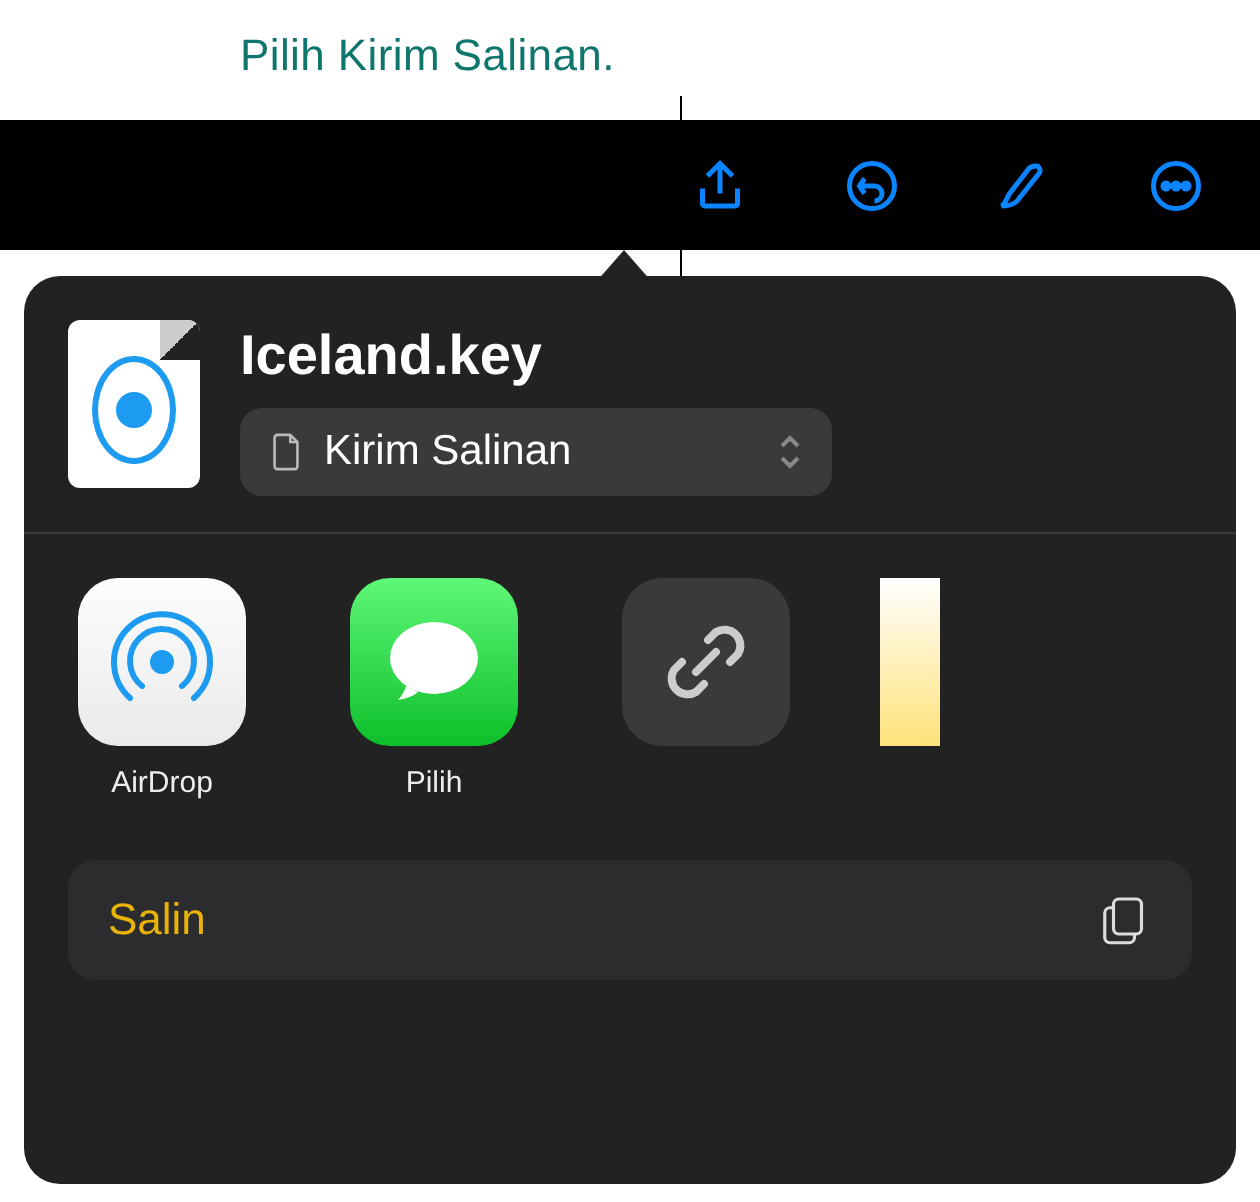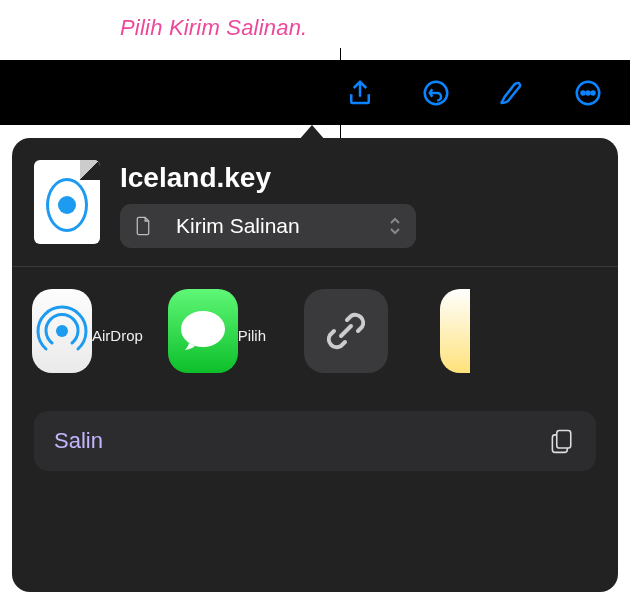--- a/index.html
+++ b/index.html
@@ -3,23 +3,22 @@
   <meta charset="utf-8">
   <style>
     * { box-sizing: border-box; margin: 0; padding: 0; }
     body { background: #fff; font-family: -apple-system, BlinkMacSystemFont, "Segoe UI", Helvetica, Arial, sans-serif; width: 630px; height: 601px; position: relative; overflow: hidden; }
     
     .annotation {
       position: absolute;
       top: 15px;
       left: 120px;
       font-size: 22px;
-      color: #ec4899;
+      color: #0f766e;
       letter-spacing: 0.2px;
-      font-style: italic;
     }
     .pointer-line {
       position: absolute;
       top: 48px;
       left: 340px;
       width: 1px;
       height: 171px;
       background: #000;
     }
     
@@ -98,37 +97,37 @@
       margin-bottom: 10px;
       margin-top: 2px;
     }
     .send-dropdown {
       background: #3a3a3c;
       border-radius: 11px;
       height: 44px;
       padding: 0 14px;
       display: flex;
       align-items: center;
-      gap: 24px;
+      gap: 10px;
       cursor: pointer;
       width: 296px;
     }
     .send-dropdown svg.docicon { width: 18px; height: 20px; fill:none; stroke:#bbb; stroke-width:1.8; }
     .send-dropdown .dd-label { flex:1; font-size: 21px; color:#fff; }
     .send-dropdown svg.chev { width:14px; height:20px; fill:none; stroke:#888; stroke-width:2; }
     
     .divider { height:1px; background:#3a3a3c; margin: 0; }
     
     .apps-row {
       display: flex;
       padding: 22px 20px 10px 20px;
       gap: 38px;
       overflow: hidden;
     }
-    .app-item { display:flex; flex-direction:row; align-items:center; width:98px; flex-shrink:0; cursor:pointer; }
+    .app-item { display:flex; flex-direction:column; align-items:center; width:98px; flex-shrink:0; cursor:pointer; }
     .app-icon {
       width: 84px; height: 84px; border-radius: 20px;
       display:flex; align-items:center; justify-content:center;
       margin-bottom: 10px;
     }
     .app-label { font-size: 15px; color:#eee; text-align:center; line-height:1.25; white-space: pre-line; }
     
     .airdrop-bg { background: linear-gradient(180deg,#fdfdfd 0%, #eaeaea 100%); }
     .messages-bg { background: linear-gradient(180deg,#5ff777 0%, #0dbf2a 100%); }
     .mail-bg { background: linear-gradient(180deg,#3fd0ff 0%, #1e6ff5 100%); }
@@ -141,21 +140,21 @@
     .action-pill {
       background: #2c2c2e;
       border-radius: 14px;
       height: 60px;
       padding: 0 20px;
       display:flex;
       align-items:center;
       justify-content: space-between;
       cursor:pointer;
     }
-    .action-pill .alabel { font-size: 22px; color:#c4b5fd; }
+    .action-pill .alabel { font-size: 22px; color:#eab308; }
     .action-pill svg { width:28px; height:28px; stroke:#ddd; fill:none; stroke-width:1.8; }
     .notes-clip { width:30px; overflow:hidden; }
   </style>
 </head>
 <body>
 
 <div class="annotation">Pilih Kirim Salinan.</div>
 <div class="pointer-line"></div>
 
 <div class="top-toolbar">

